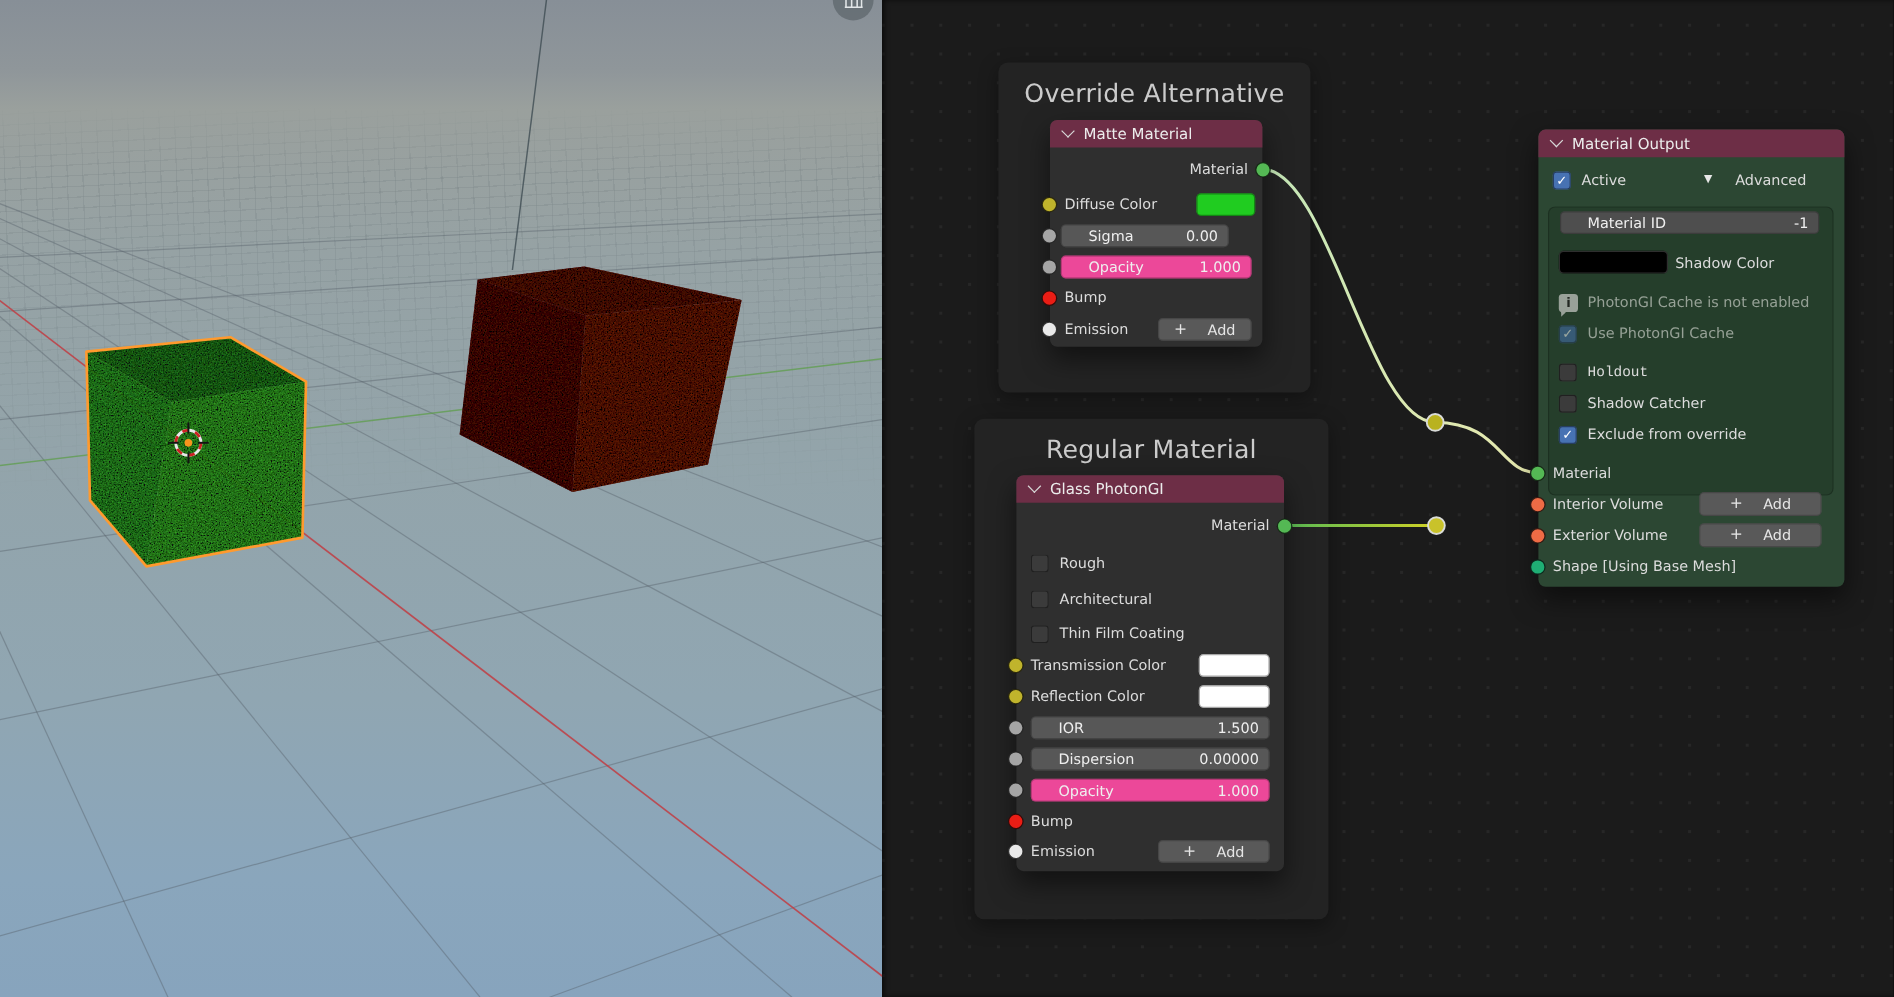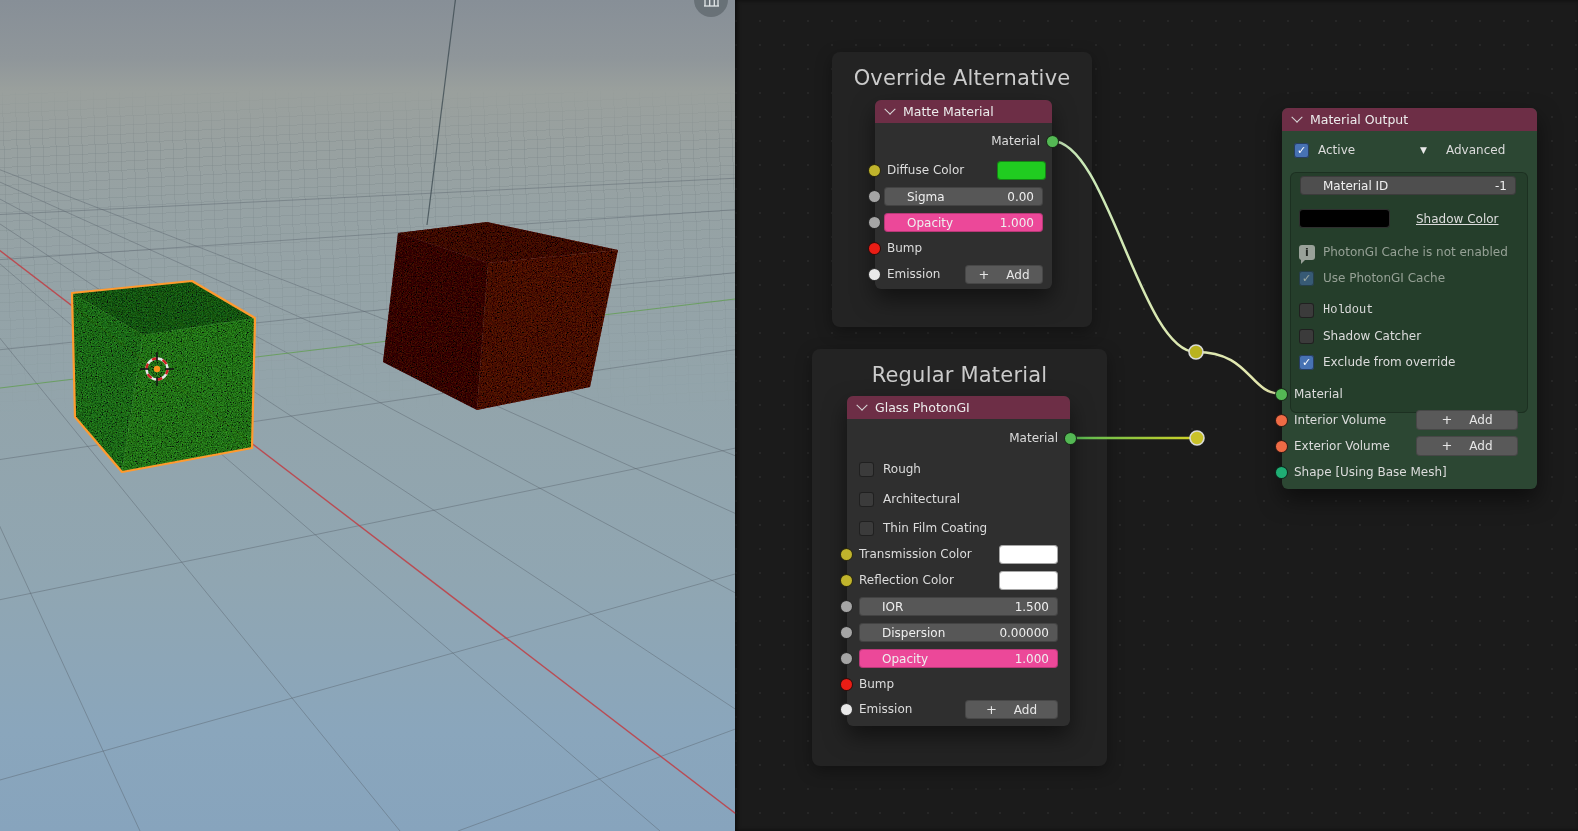--- a/index.html
+++ b/index.html
@@ -194,21 +194,21 @@
         <span>Material</span>
       </div>
       <span class="socket sock-right s-green" style="top:35px;"></span>
 
       <div class="row" style="top:57px;">
         <span>Diffuse Color</span>
       </div>
       <span class="socket sock-left s-yellow" style="top:64px;"></span>
       <div class="swatch" style="left: 122px; top: 61px; width: 49px; height: 19px; background: rgb(32, 204, 32);"></div>
 
-      <div class="slider" style="left:9px;top:87px;width:159px;">
+      <div class="slider" style="left:9px;top:87px;width:140px;">
         <span>Sigma</span>
         <span>0.00</span>
       </div>
       <span class="socket sock-left s-gray" style="top:90px;"></span>
 
       <div class="slider blue" style="left:9px;top:113px;width:159px;">
         <span>Opacity</span>
         <span>1.000</span>
       </div>
       <span class="socket sock-left s-gray" style="top:116px;"></span>
@@ -308,21 +308,21 @@
         <span class="tri" style="position:absolute;left:138px;">▼</span>
         <span style="position:absolute;left:164px;">Advanced</span>
       </div>
 
       <div class="opanel">
         <div class="slider" style="left:10px;top:4px;width:216px;background:#4e4e4e;">
           <span>Material ID</span>
           <span>-1</span>
         </div>
         <div class="swatch" style="left: 9px; top: 37px; width: 91px; height: 19px; box-shadow: rgba(255, 255, 255, 0.18) 0px 0px 0px 1px inset; background: rgb(0, 0, 0);"></div>
-        <span style="position:absolute;left:126px;top:40px;text-decoration:underline;">Shadow Color</span>
+        <span style="position:absolute;left:106px;top:40px;">Shadow Color</span>
 
         <div class="prow" style="top:68px;">
           <span class="iicon">i</span>
           <span class="dimtext">PhotonGI Cache is not enabled</span>
         </div>
         <div class="prow" style="top:94px;">
           <span class="cb dim checked"></span>
           <span class="dimtext">Use PhotonGI Cache</span>
         </div>
         <div class="prow" style="top:126px;font-family:Liberation Mono, monospace;">

